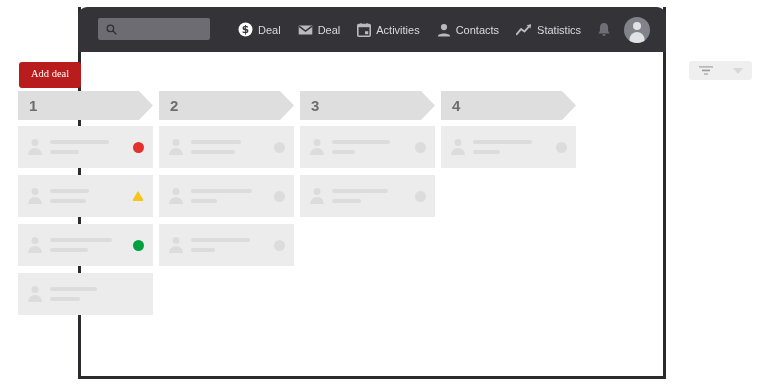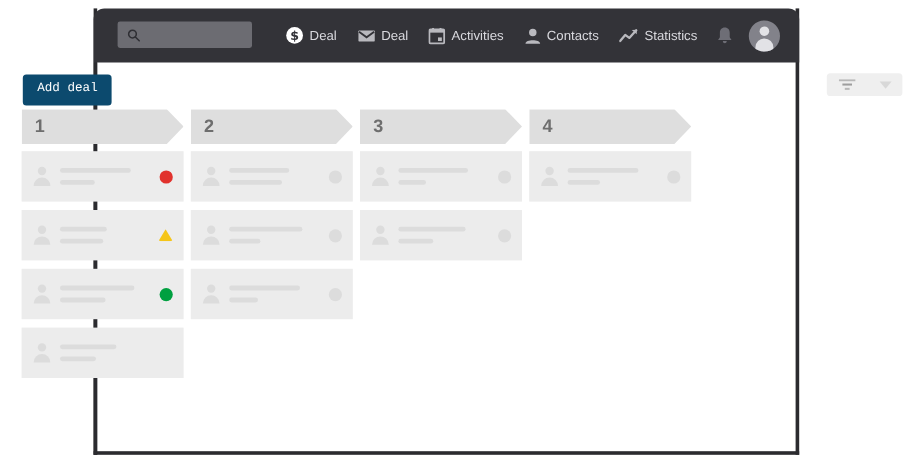--- a/index.html
+++ b/index.html
@@ -137,28 +137,28 @@
     position: absolute;
     left: 0;
     top: 45px;
     width: 100%;
     height: 46px;
   }
   #add-deal-button {
     position: absolute;
     left: 19px;
     top: 17px;
-    background: #0c4a6e;
+    background: #b91c1c;
     color: #ffffff;
     font-size: 10.5px;
     padding: 7px 12px 8px 12px;
     border: none;
     border-radius: 3px;
     cursor: pointer;
-    font-family: Liberation Mono, monospace;
+    font-family: Liberation Serif, serif;
     line-height: 1;
   }
   #filter-control {
     position: absolute;
     right: 16px;
     top: 16px;
     width: 63px;
     height: 19px;
     background: #efefef;
     border-radius: 3px;

